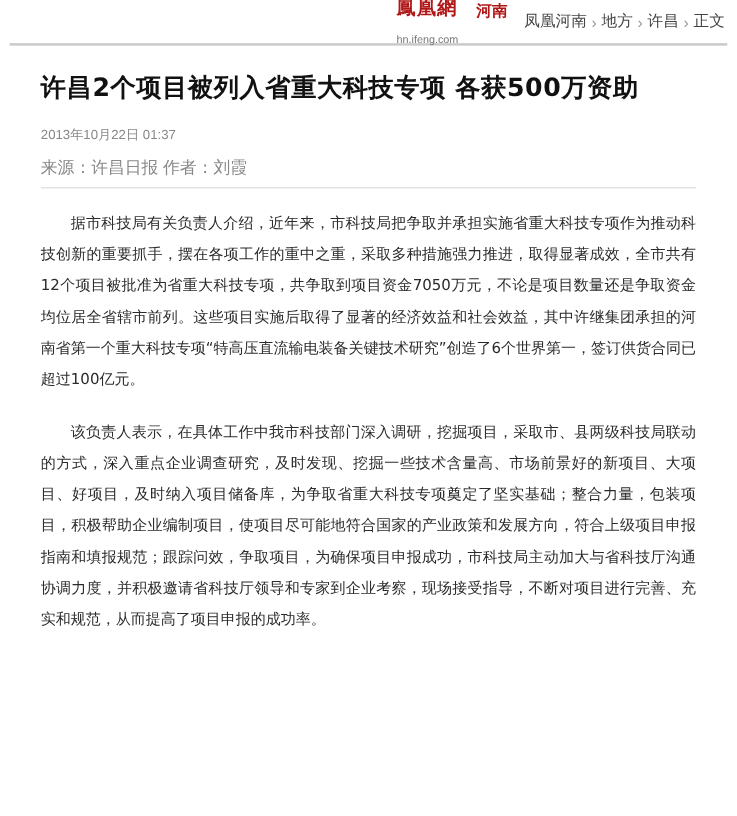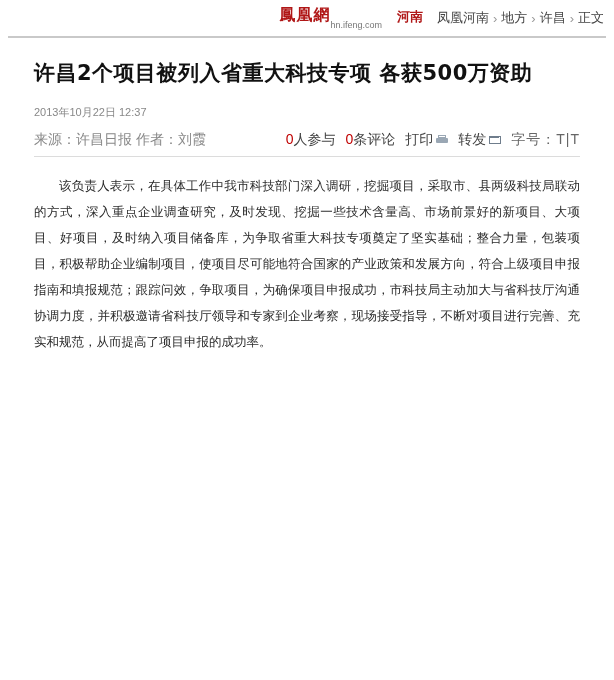--- a/index.html
+++ b/index.html
@@ -31,21 +31,21 @@
     justify-content: flex-end;
     box-sizing: border-box;
   }
   .brand {
     display: flex;
     align-items: flex-start;
     margin-right: 14px;
   }
   .brand-logo {
     display: flex;
-    flex-direction: row;
+    flex-direction: column;
     align-items: flex-start;
     line-height: 1;
   }
   .brand-cn {
     color: #b01717;
     font-size: 16px;
     font-weight: bold;
     letter-spacing: 1px;
     font-family: "DejaVu Sans", sans-serif;
   }
@@ -224,38 +224,26 @@
       <span class="crumb-sep">›</span>
       <a href="#">正文</a>
     </div>
   </div>
 
   <div class="header-rule"></div>
 
   <div class="article">
     <h1 class="title">许昌2个项目被列入省重大科技专项  各获500万资助</h1>
 
-    <div class="meta-line">2013年10月22日  12:37</div>
+    <div class="meta-line">2013年10月22日  01:37</div>
 
     <div class="meta-row">
       <div class="meta-left">来源：许昌日报 作者：刘霞</div>
-      <div class="meta-right">
-        <span class="cnt"><b>0</b><span>人参与</span></span>
-        <span class="cnt"><b>0</b><span>条评论</span></span>
-        <span class="op">
-          <span>打印</span>
-          <span class="icon-print"></span>
-        </span>
-        <span class="op">
-          <span>转发</span>
-          <span class="icon-mail"></span>
-        </span>
-        <span class="fontsize">字号：T|T</span>
-      </div>
     </div>
     <div class="meta-rule"></div>
 
     <div class="body-text">
+      <p>据市科技局有关负责人介绍，近年来，市科技局把争取并承担实施省重大科技专项作为推动科技创新的重要抓手，摆在各项工作的重中之重，采取多种措施强力推进，取得显著成效，全市共有12个项目被批准为省重大科技专项，共争取到项目资金7050万元，不论是项目数量还是争取资金均位居全省辖市前列。这些项目实施后取得了显著的经济效益和社会效益，其中许继集团承担的河南省第一个重大科技专项“特高压直流输电装备关键技术研究”创造了6个世界第一，签订供货合同已超过100亿元。</p>
       <p><span>该负责人表示，在具体工作中我市科技部门深入调研，挖掘项目，采取市、县两级科技局联动的方式，深入重点企业调查研究，及时发现、挖掘一些技术含量高、市场前景好的新项目、大项目、好项目，及时纳入项目储备库，为争取省重大科技专项奠定了坚实基础；整合力量，包装项目，积极帮助企业编制项目，使项目尽可能地符合国家的产业政策和发展方向，符合上级项目申报指南和填报规范；跟踪问效，争取项目，为确保项目申报成功，市科技局主动加大与省科技厅沟通协调力度，并积极邀请省科技厅领导和专家到企业考察，现场接受指导，不断对项目进行完善、充实和规范，从而提高了项目申报的成功率。</span></p>
     </div>
   </div>
 
 </div>
 
 </body></html>

